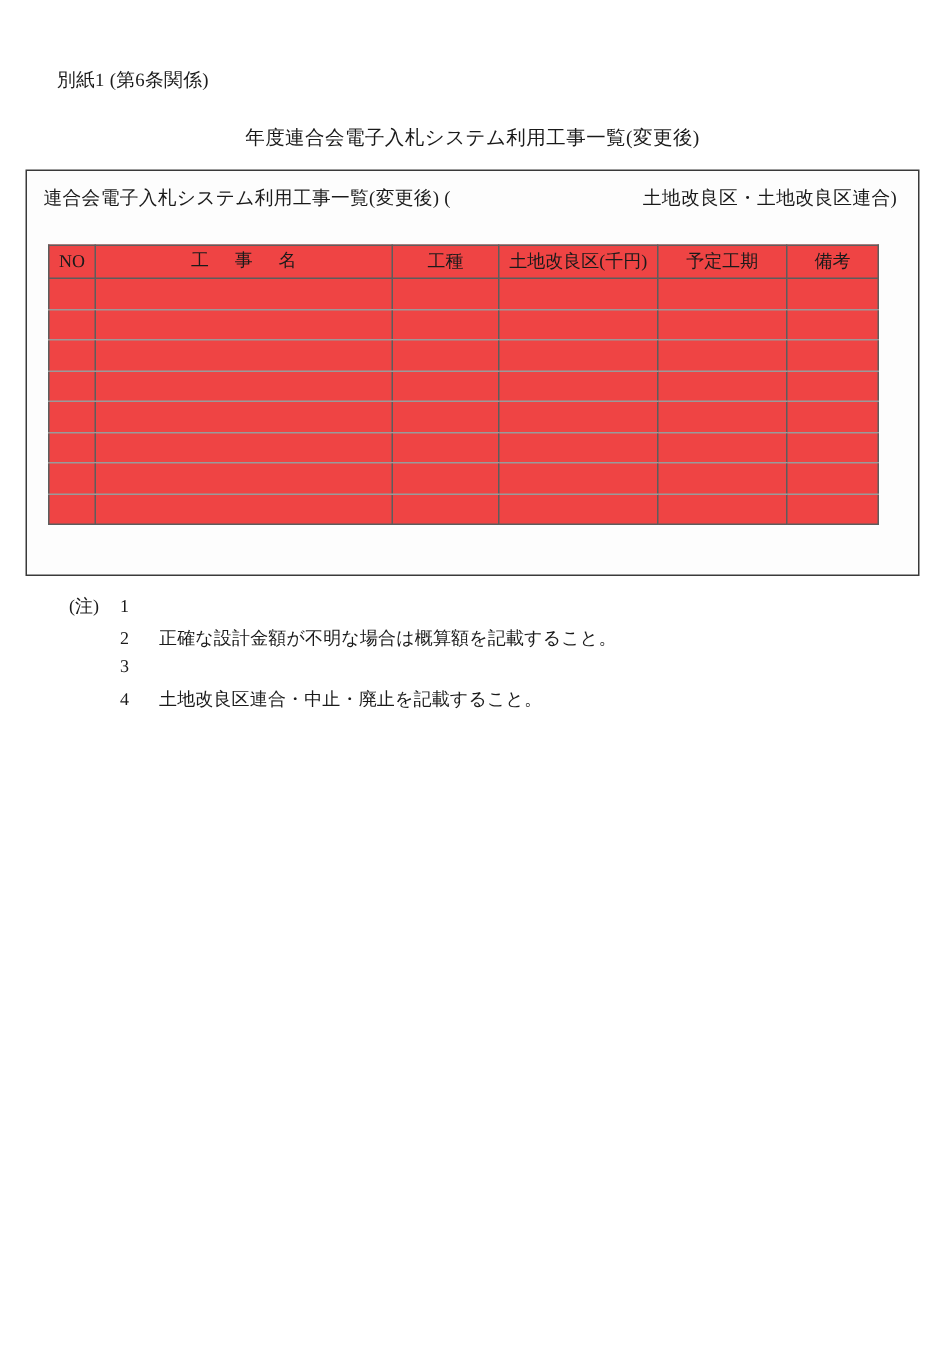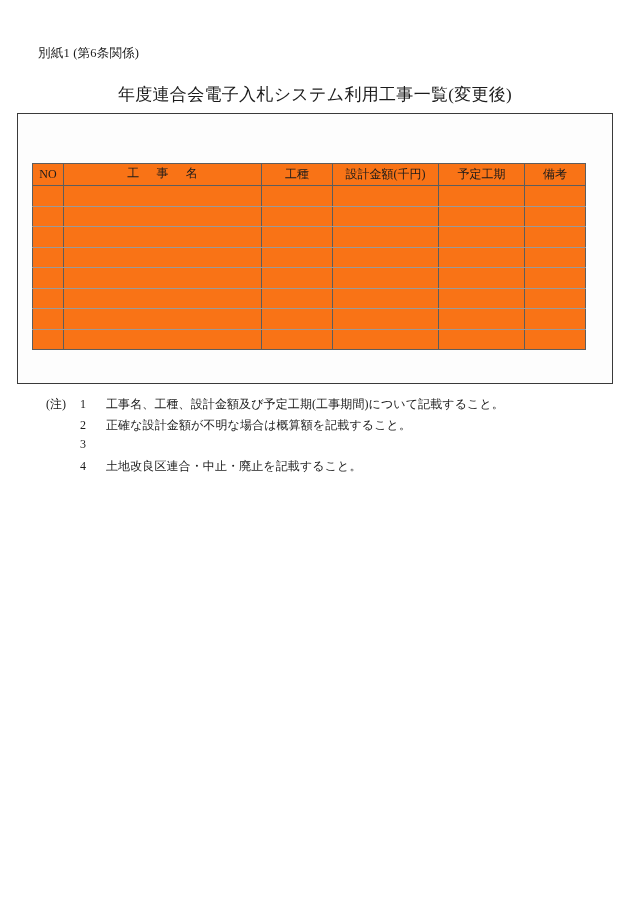--- a/index.html
+++ b/index.html
@@ -34,21 +34,21 @@
     white-space: nowrap;
   }
 
   
   .doc-title {
     position: absolute;
     left: 0;
     top: 83px;
     width: 630px;
     text-align: center;
-    font-size: 17px;
+    font-size: 13px;
     letter-spacing: 0.3px;
     white-space: nowrap;
   }
 
   
   .outer-box {
     position: absolute;
     left: 17px;
     top: 113px;
     width: 596px;
@@ -80,21 +80,21 @@
     position: absolute;
     left: 14px;
     top: 49px;
     width: 547px;
   }
 
   table.work-table {
     border-collapse: collapse;
     table-layout: fixed;
     width: 547px;
-    background: #f97316;
+    background: #ef4444;
   }
   table.work-table th,
   table.work-table td {
     border-left: 1px solid #5d5d5d;
     border-right: 1px solid #5d5d5d;
     border-top: 1px solid #9a9a9a;
     border-bottom: 1px solid #9a9a9a;
     font-weight: normal;
     font-size: 12px;
     text-align: center;
@@ -155,29 +155,33 @@
 <body>
 
 <div class="page">
 
   <div class="form-number">別紙1 (第6条関係)</div>
 
   <div class="doc-title">年度連合会電子入札システム利用工事一覧(変更後)</div>
 
   <div class="outer-box">
 
+    <div class="box-header">
+      <span class="box-header-left">連合会電子入札システム利用工事一覧(変更後) (</span>
+      <span class="box-header-right">土地改良区・土地改良区連合)</span>
+    </div>
 
     <div class="table-wrap">
       <table class="work-table">
         <thead>
           <tr>
             <th class="col-no th-no">NO</th>
             <th class="col-name th-name">工 事 名</th>
             <th class="col-type">工種</th>
-            <th class="col-amount">設計金額(千円)</th>
+            <th class="col-amount">土地改良区(千円)</th>
             <th class="col-period">予定工期</th>
             <th class="col-remark">備考</th>
           </tr>
         </thead>
         <tbody>
           <tr>
             <td class="col-no"></td>
             <td class="col-name"></td>
             <td class="col-type"></td>
             <td class="col-amount"></td>
@@ -243,21 +247,20 @@
         </tbody>
       </table>
     </div>
 
   </div>
 
   <div class="notes">
     <div class="note-row">
       <span class="note-tag">(注)</span>
       <span class="note-num">1</span>
-      <span class="note-text">工事名、工種、設計金額及び予定工期(工事期間)について記載すること。</span>
     </div>
     <div class="note-row">
       <span class="note-tag"></span>
       <span class="note-num">2</span>
       <span class="note-text">正確な設計金額が不明な場合は概算額を記載すること。</span>
     </div>
     <div class="note-row">
       <span class="note-tag"></span>
       <span class="note-num">3</span>
     </div>

